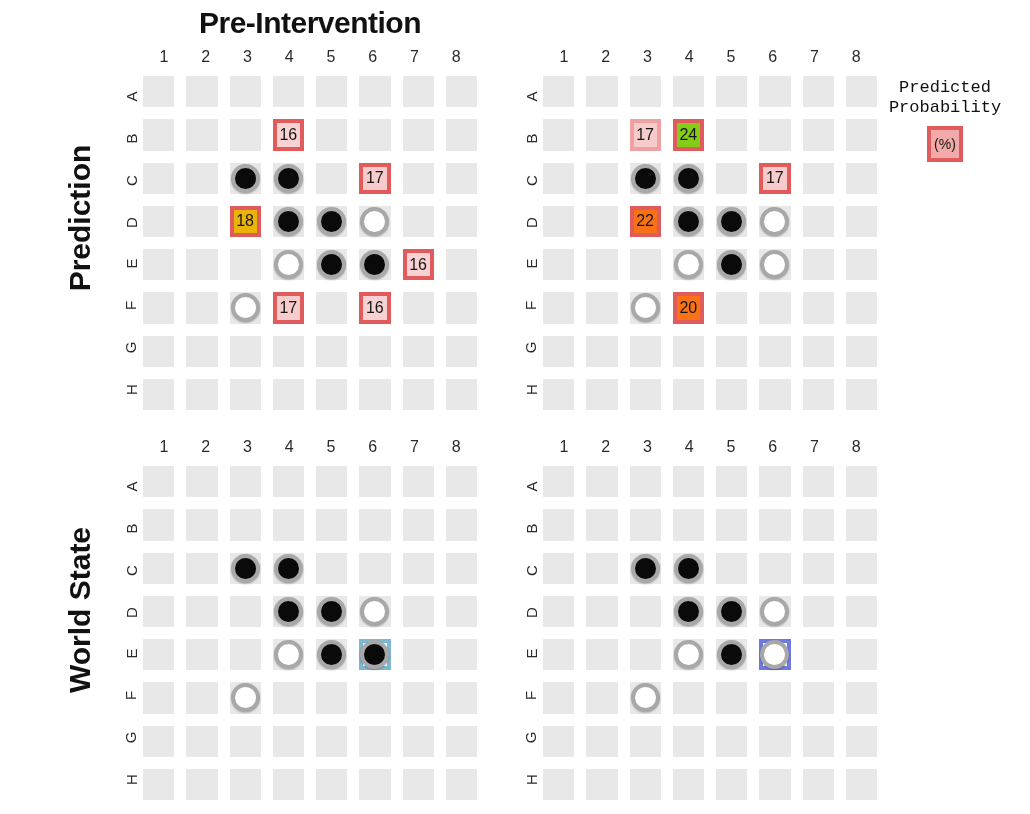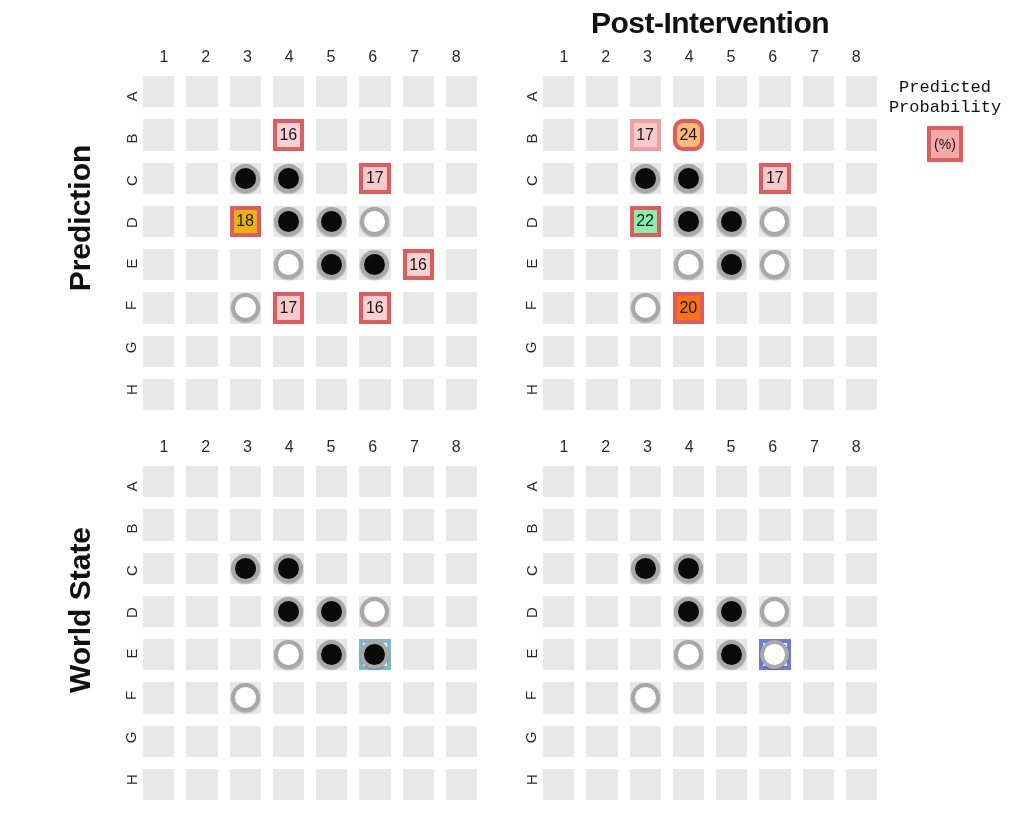--- a/index.html
+++ b/index.html
@@ -49,21 +49,21 @@
   .legend-box{
     position:absolute;left:927px;top:126px;width:36px;height:36px;box-sizing:border-box;
     display:flex;align-items:center;justify-content:center;font-size:14px;color:#161616;
   }
 </style>
 </head>
 <body>
 
 <div class="canvas">
 
-  <div class="panel-title" style="left:543px">Post-Intervention</div>
+  <div class="panel-title" style="left:143px">Pre-Intervention</div>
 
   <div class="side-label" style="left:80px;top:218px">Prediction</div>
   <div class="side-label" style="left:80px;top:610px">World State</div>
 
   <div class="panel-group" style="left: 121px; top: 47px;">
     <div class="colnums">
         <div class="colnum">1</div>
         <div class="colnum">2</div>
         <div class="colnum">3</div>
         <div class="colnum">4</div>
@@ -239,21 +239,21 @@
         <div class="cell"></div>
         <div class="cell"></div>
         <div class="cell"></div>
         <div class="cell"></div>
         <div class="cell"></div>
         <div class="cell"></div>
         <div class="cell"></div>
         <div class="cell" style="background: rgb(247, 203, 203); box-shadow: rgb(239, 160, 160) 0px 0px 0px 4px inset;">
           <span class="prob-val">17</span>
         </div>
-        <div class="cell" style="background: #fdba74; box-shadow: rgb(224, 92, 92) 0px 0px 0px 4px inset; border-radius: 10px;">
+        <div class="cell" style="background: #84cc16; box-shadow: rgb(224, 92, 92) 0px 0px 0px 4px inset;">
           <span class="prob-val">24</span>
         </div>
         <div class="cell"></div>
         <div class="cell"></div>
         <div class="cell"></div>
         <div class="cell"></div>
         <div class="cell"></div>
         <div class="cell"></div>
         <div class="cell">
           <div class="disc black"></div>
@@ -262,21 +262,21 @@
           <div class="disc black"></div>
         </div>
         <div class="cell"></div>
         <div class="cell" style="background: rgb(247, 203, 203); box-shadow: rgb(224, 92, 92) 0px 0px 0px 4px inset;">
           <span class="prob-val">17</span>
         </div>
         <div class="cell"></div>
         <div class="cell"></div>
         <div class="cell"></div>
         <div class="cell"></div>
-        <div class="cell" style="background: #86efac; box-shadow: rgb(224, 92, 92) 0px 0px 0px 4px inset; text-align: right;">
+        <div class="cell" style="background: #f97316; box-shadow: rgb(224, 92, 92) 0px 0px 0px 4px inset; text-align: right;">
           <span class="prob-val">22</span>
         </div>
         <div class="cell">
           <div class="disc black"></div>
         </div>
         <div class="cell">
           <div class="disc black"></div>
         </div>
         <div class="cell">
           <div class="disc white"></div>

